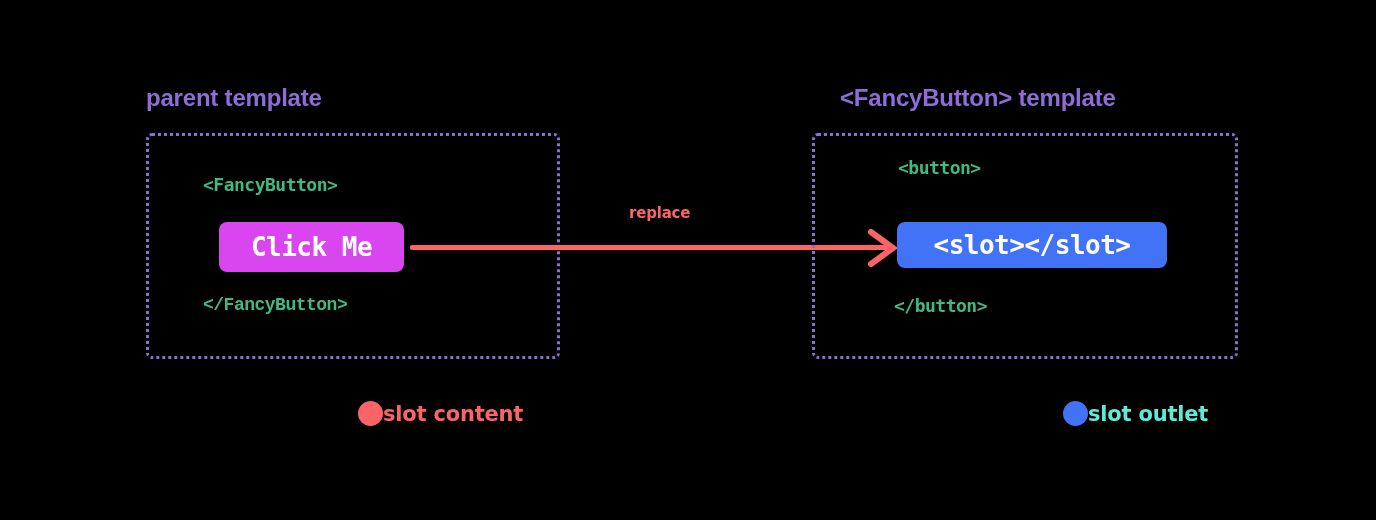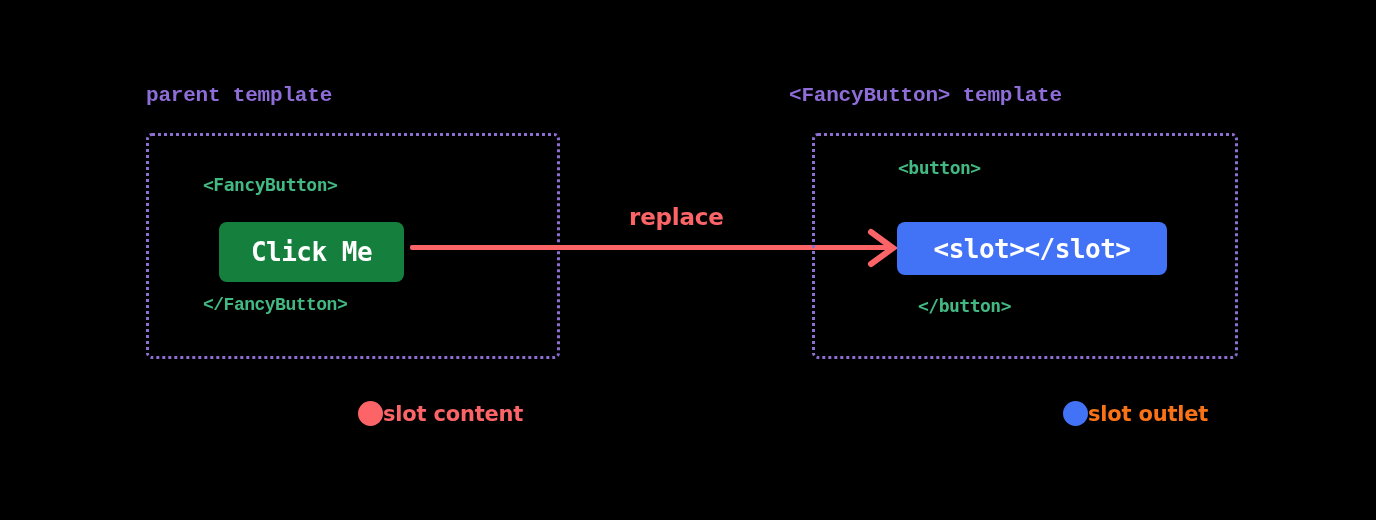--- a/index.html
+++ b/index.html
@@ -14,29 +14,29 @@
     position: relative;
     width: 1376px;
     height: 520px;
     background: #000000;
     overflow: hidden;
   }
 
   
   .panel-heading {
     position: absolute;
-    font-family: Liberation Mono, monospace;
+    font-family: Liberation Sans, sans-serif;
     font-weight: 700;
-    font-size: 21px;
+    font-size: 24px;
     letter-spacing: -0.2px;
     color: #8e6dd8;
     white-space: nowrap;
   }
   #heading-parent  { left: 146px; top: 84px; }
-  #heading-fancy   { left: 789px; top: 84px; }
+  #heading-fancy   { left: 840px; top: 84px; }
 
   
   .panel-box {
     position: absolute;
     border: 3px dotted #8d6fd1;
     border-radius: 6px;
     box-sizing: border-box;
   }
   #panel-parent { left: 146px; top: 133px; width: 414px; height: 226px; }
   #panel-fancy  { left: 812px; top: 133px; width: 426px; height: 226px; }
@@ -47,43 +47,43 @@
     font-family: "DejaVu Sans Mono", monospace;
     font-weight: 700;
     font-size: 18px;
     color: #42b983;
     white-space: pre;
     letter-spacing: -0.5px;
   }
   #code-parent-open  { left: 203px; top: 174px; }
   #code-parent-close { left: 203px; top: 295px; font-family: Liberation Mono, monospace; }
   #code-fancy-open   { left: 898px; top: 157px; }
-  #code-fancy-close  { left: 918px; top: 295px; }
+  #code-fancy-close  { left: 894px; top: 295px; }
 
   
   .chip {
     position: absolute;
     display: flex;
     align-items: center;
     justify-content: center;
     border-radius: 8px;
     font-family: "DejaVu Sans Mono", monospace;
     font-weight: 700;
     font-size: 26px;
     color: #ffffff;
     letter-spacing: -0.5px;
     white-space: pre;
     box-sizing: border-box;
   }
   #chip-click-me {
-    left: 219px; top: 222px; width: 185px; height: 60px;
-    background: #15803d;
+    left: 219px; top: 222px; width: 185px; height: 50px;
+    background: #d946ef;
   }
   #chip-slot {
-    left: 897px; top: 222px; width: 270px; height: 53px;
+    left: 897px; top: 222px; width: 270px; height: 46px;
     background: #4272f5;
   }
 
   
   #arrow-line {
     position: absolute;
     left: 410px;
     top: 245px;
     width: 480px;
     height: 5px;
@@ -96,21 +96,21 @@
     top: 226px;
     width: 34px;
     height: 44px;
   }
   #arrow-label {
     position: absolute;
     left: 629px;
     top: 204px;
     font-family: "DejaVu Sans", sans-serif;
     font-weight: 700;
-    font-size: 23px;
+    font-size: 15px;
     letter-spacing: -0.2px;
     color: #fc6467;
     white-space: nowrap;
   }
 
   
   .legend-item {
     position: absolute;
     display: flex;
     align-items: center;
@@ -128,21 +128,21 @@
     font-weight: 700;
     font-size: 21px;
     letter-spacing: -0.2px;
   }
   #legend-slot-content { left: 358px; top: 401px; }
   #legend-slot-content .legend-dot { background: #fc6467; }
   #legend-slot-content .legend-label { color: #fc6467; }
 
   #legend-slot-outlet { left: 1063px; top: 401px; }
   #legend-slot-outlet .legend-dot { background: #4272f5; }
-  #legend-slot-outlet .legend-label { color: #f97316; }
+  #legend-slot-outlet .legend-label { color: #5eead4; }
 </style>
 </head>
 <body>
 
 <div id="stage">
 
   <div class="panel-heading" id="heading-parent">parent template</div>
 
   <div class="panel-box" id="panel-parent"></div>
 

